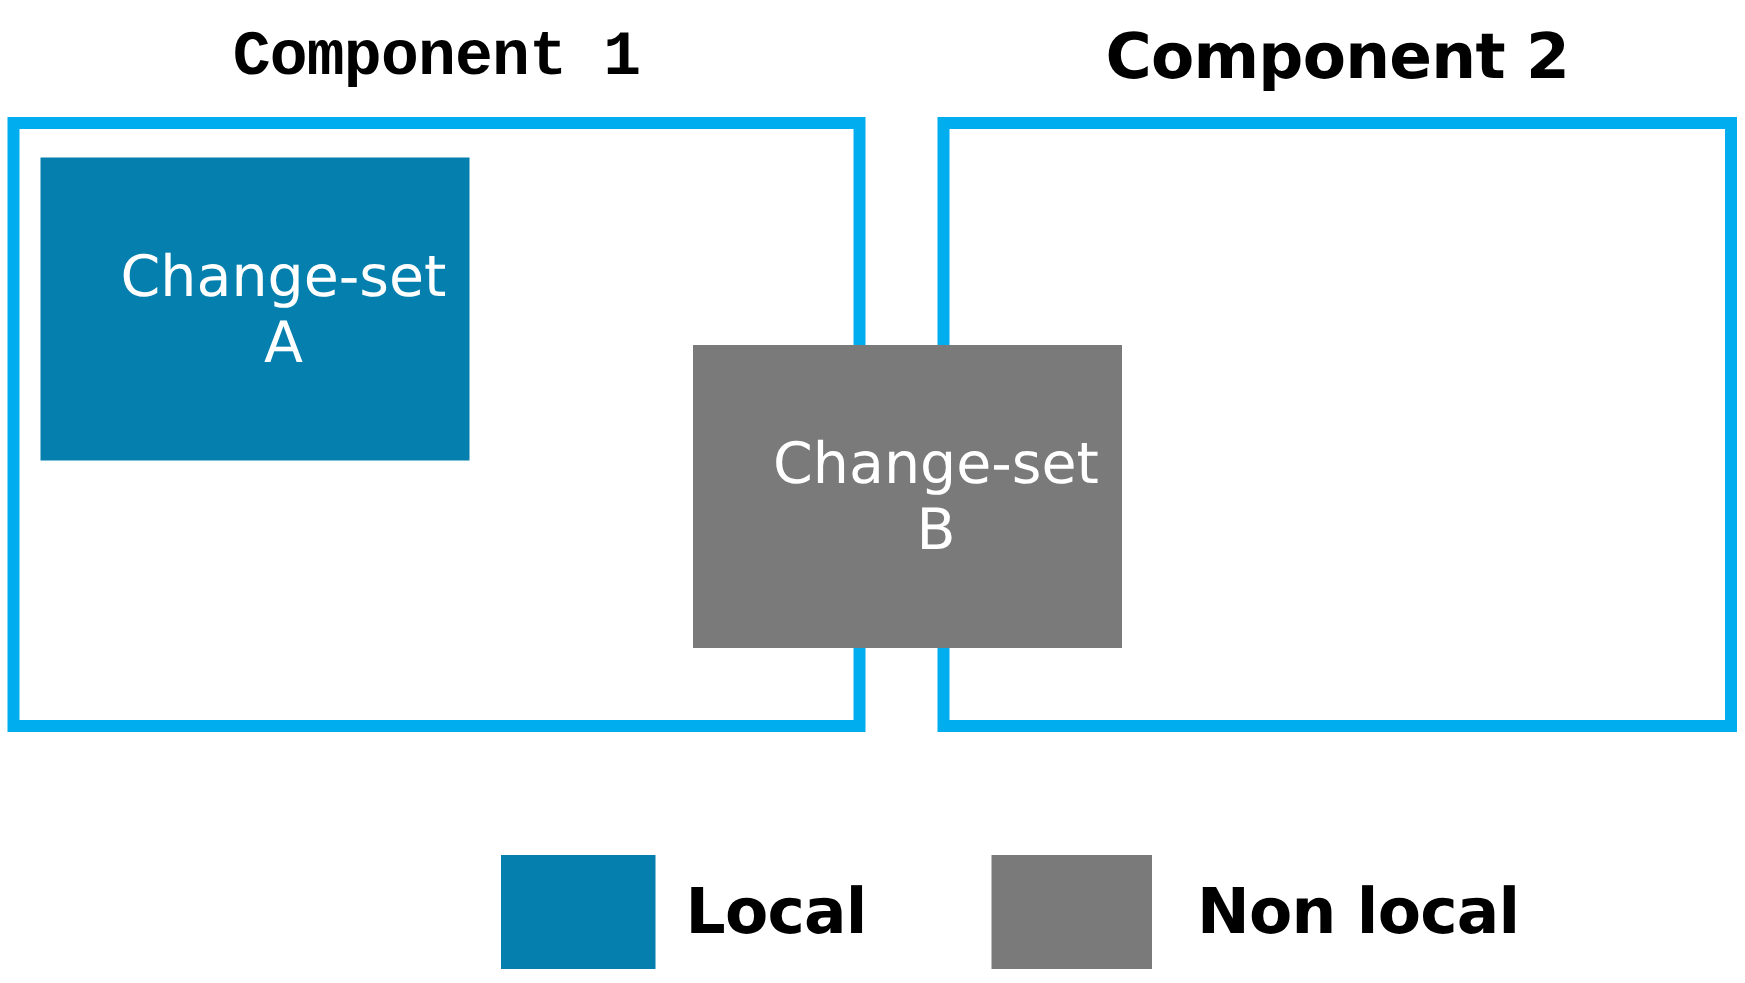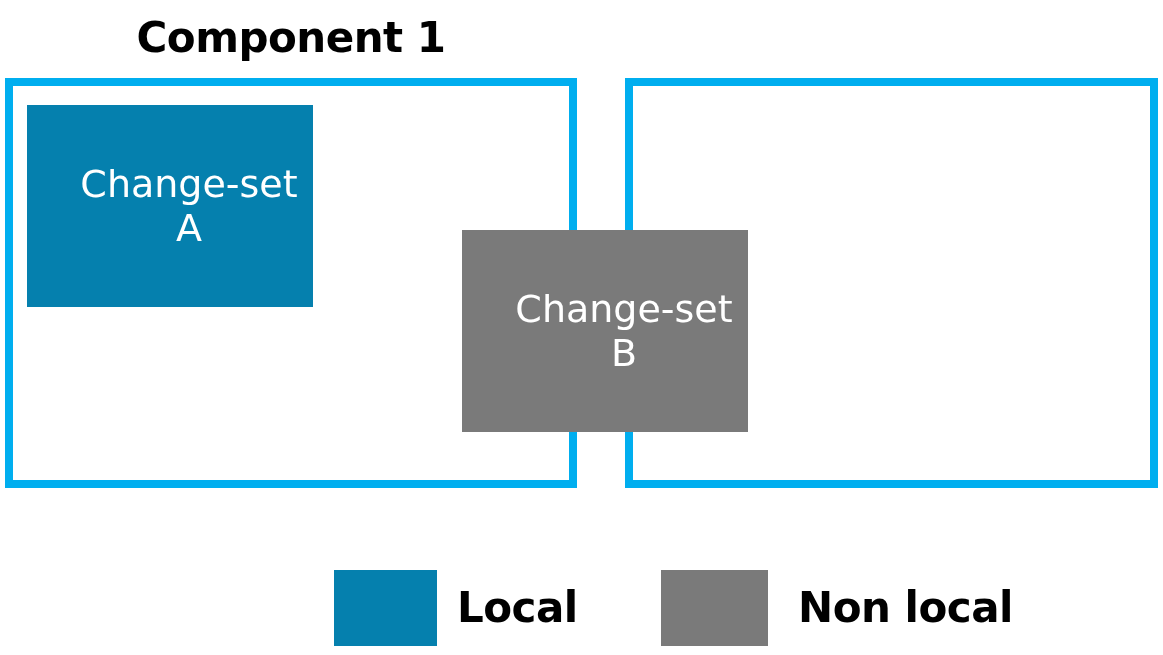--- a/index.html
+++ b/index.html
@@ -27,20 +27,21 @@
     line-height: 1;
     color: #000000;
     text-align: center;
     white-space: nowrap;
     letter-spacing: -0.5px;
   }
   #title-c1 {
     left: 5px;
     width: 572px;
     top: 17px;
+    font-family: Liberation Mono, monospace;
   }
   #title-c2 {
     left: 625px;
     width: 533px;
     top: 17px;
   }
 
   
   .component-box {
     position: absolute;
@@ -132,20 +133,21 @@
   #legend-label-local    { margin-left: 20px; }
   #legend-label-nonlocal { margin-left: 30px; }
 </style>
 </head>
 <body style="background: rgb(255, 255, 255);">
 
 <div id="canvas">
 
   <div class="component-title" id="title-c1">Component 1</div>
 
+  <div class="component-title" id="title-c2">Component 2</div>
 
   <div class="component-box" id="component-box-1" style="border-color: rgb(0, 174, 239);"></div>
 
   <div class="component-box" id="component-box-2" style="border-color: rgb(0, 174, 239);"></div>
 
   <div class="changeset" id="changeset-a" style="background: rgb(5, 128, 174); color: rgb(255, 255, 255);">
     <span class="changeset-line1">Change-set</span>
     <span class="changeset-line2">A</span>
   </div>
 

